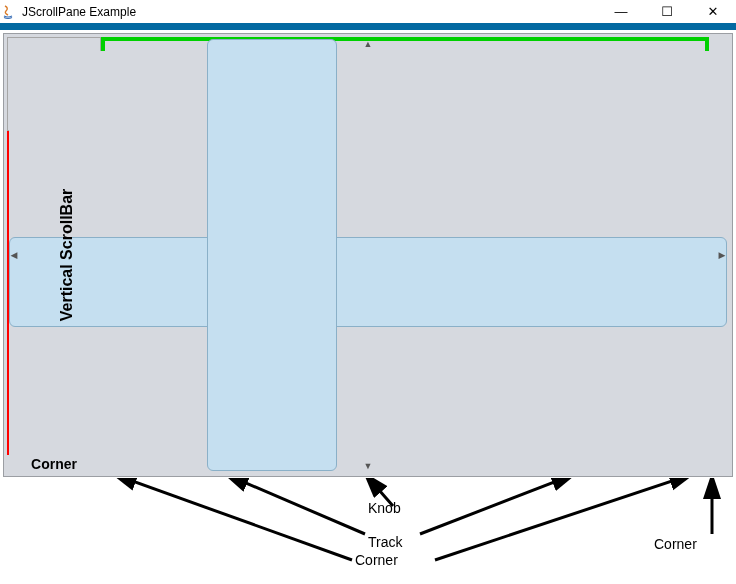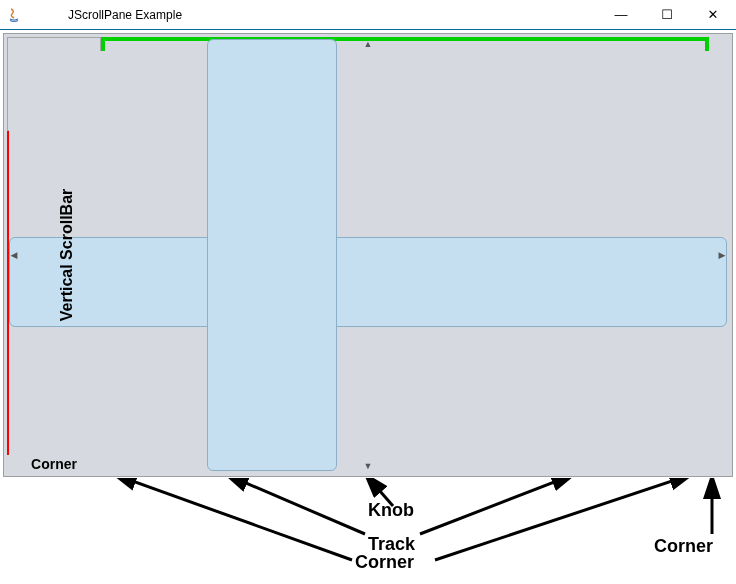--- a/index.html
+++ b/index.html
@@ -7,27 +7,26 @@
     width: 736px;
     height: 584px;
     font-family: "Segoe UI", Tahoma, sans-serif;
     background: #fff;
     overflow: hidden;
     position: relative;
   }
   .titlebar {
     height: 30px;
     background: #fff;
-    border-bottom: 1px solid #0369a1;
+    border-bottom: 7px solid #0369a1;
     display: flex;
     align-items: center;
-    padding-left: 6px;
+    padding-left: 0;
     font-size: 12px;
     color: #000;
-    gap: 40px;
   }
   .titlebar .java-icon {
     width: 16px; height: 16px; margin-right: 6px;
     display: flex; align-items: center; justify-content: center;
   }
   .win-controls {
     margin-left: auto;
     display: flex;
     height: 100%;
   }
@@ -79,21 +78,21 @@
   .hscroll .thumb { position:absolute; top:2px; bottom:2px; left:200px; width:130px; background:#c5dff0; border:1px solid #8ab0c8; border-radius:6px;}
   .hscroll .arrow { position:absolute; top:0; bottom:0; width:14px; display:flex; align-items:center; justify-content:center; font-size:9px; color:#555;}
   .hscroll .arrow.left{left:0;} .hscroll .arrow.right{right:0;}
   .corner-br { right:0; bottom:0; width:20px; height:18px; background:#d6d9df; }
 
   .annotations {
     position: relative;
     height: 104px;
   }
   .annotations svg { position:absolute; inset:0; width:100%; height:100%; }
-  .anno-label { position:absolute; font-weight:bold; font-size:18px; color:#000; }
+  .anno-label { position:absolute; font-weight:normal; font-size:14px; color:#000; }
   .lbl-knob { left:368px; top:22px; }
   .lbl-track { left:368px; top:56px; }
   .lbl-buttons { left:355px; top:74px; }
   .lbl-corner { left:654px; top:58px; }
 </style>
 </head>
 <body>
 
 <div class="titlebar">
   <span class="java-icon">

